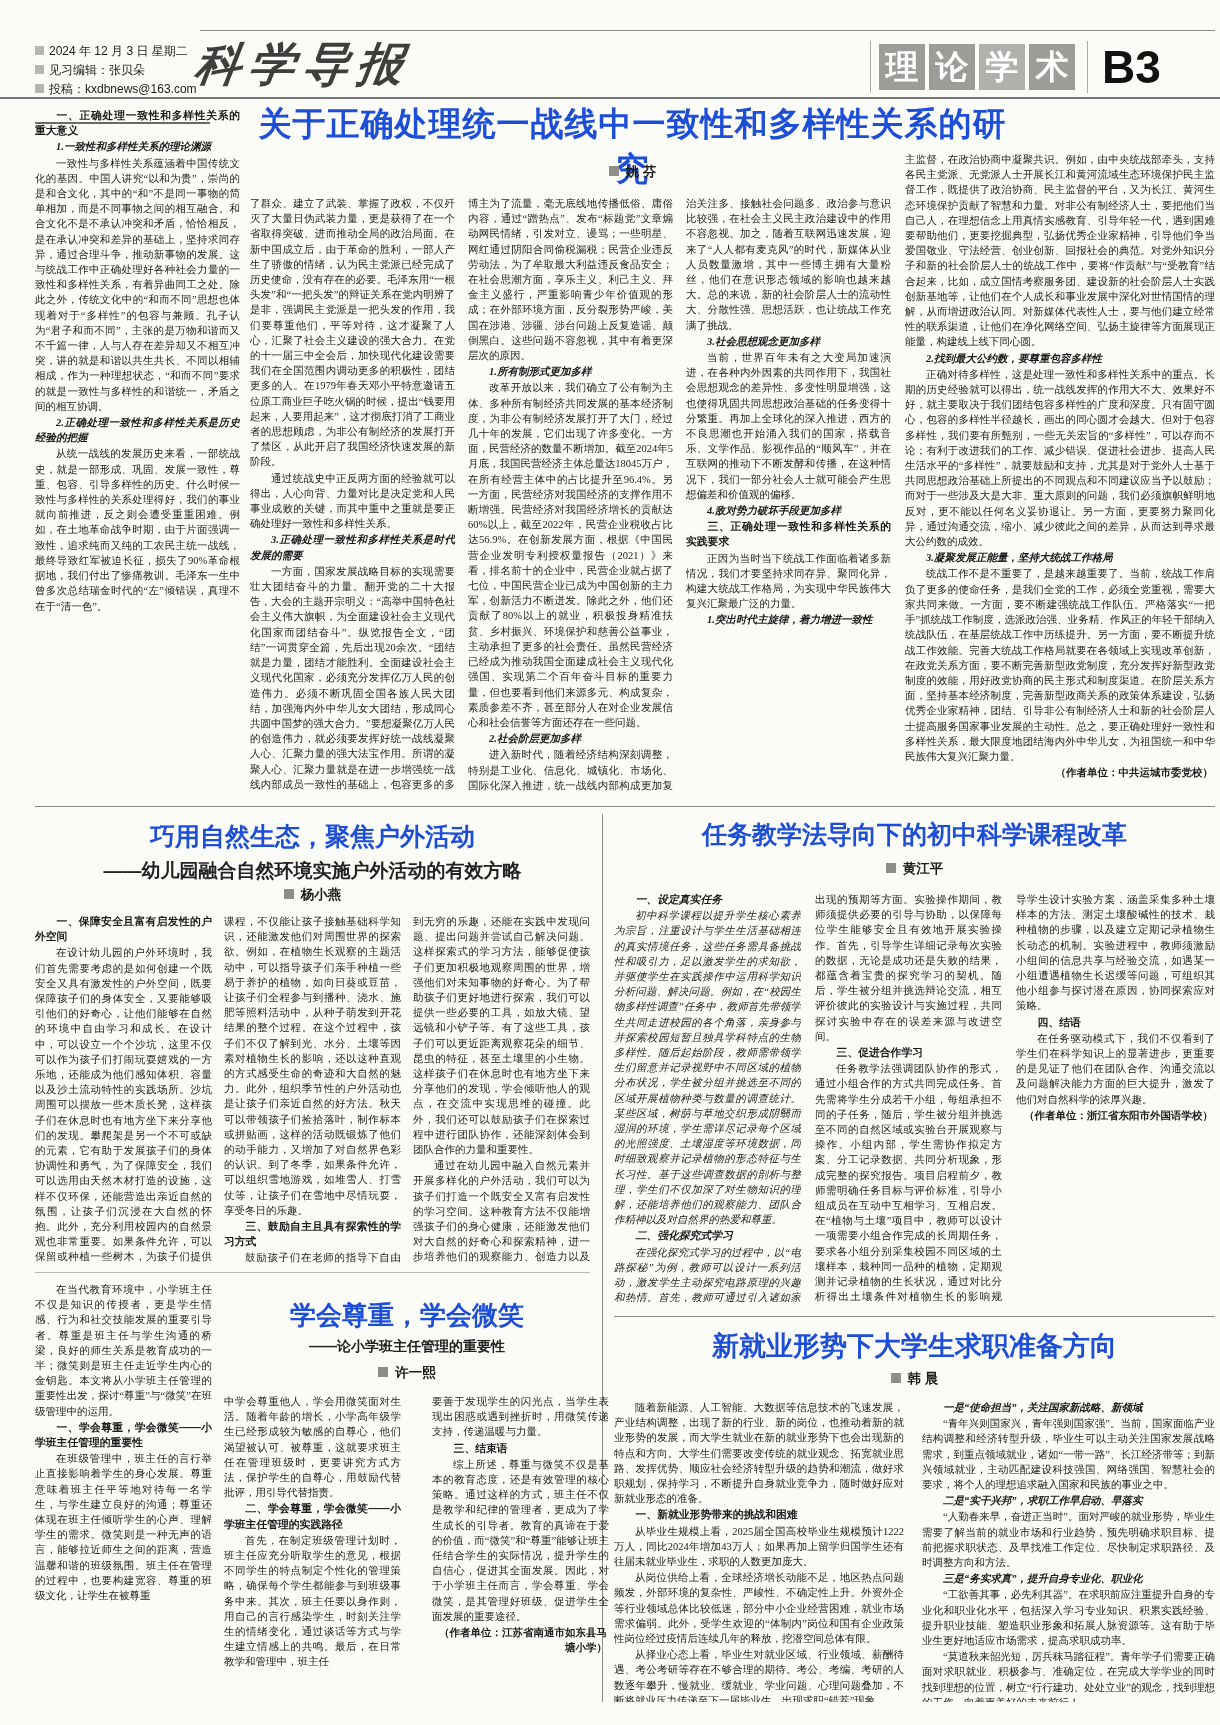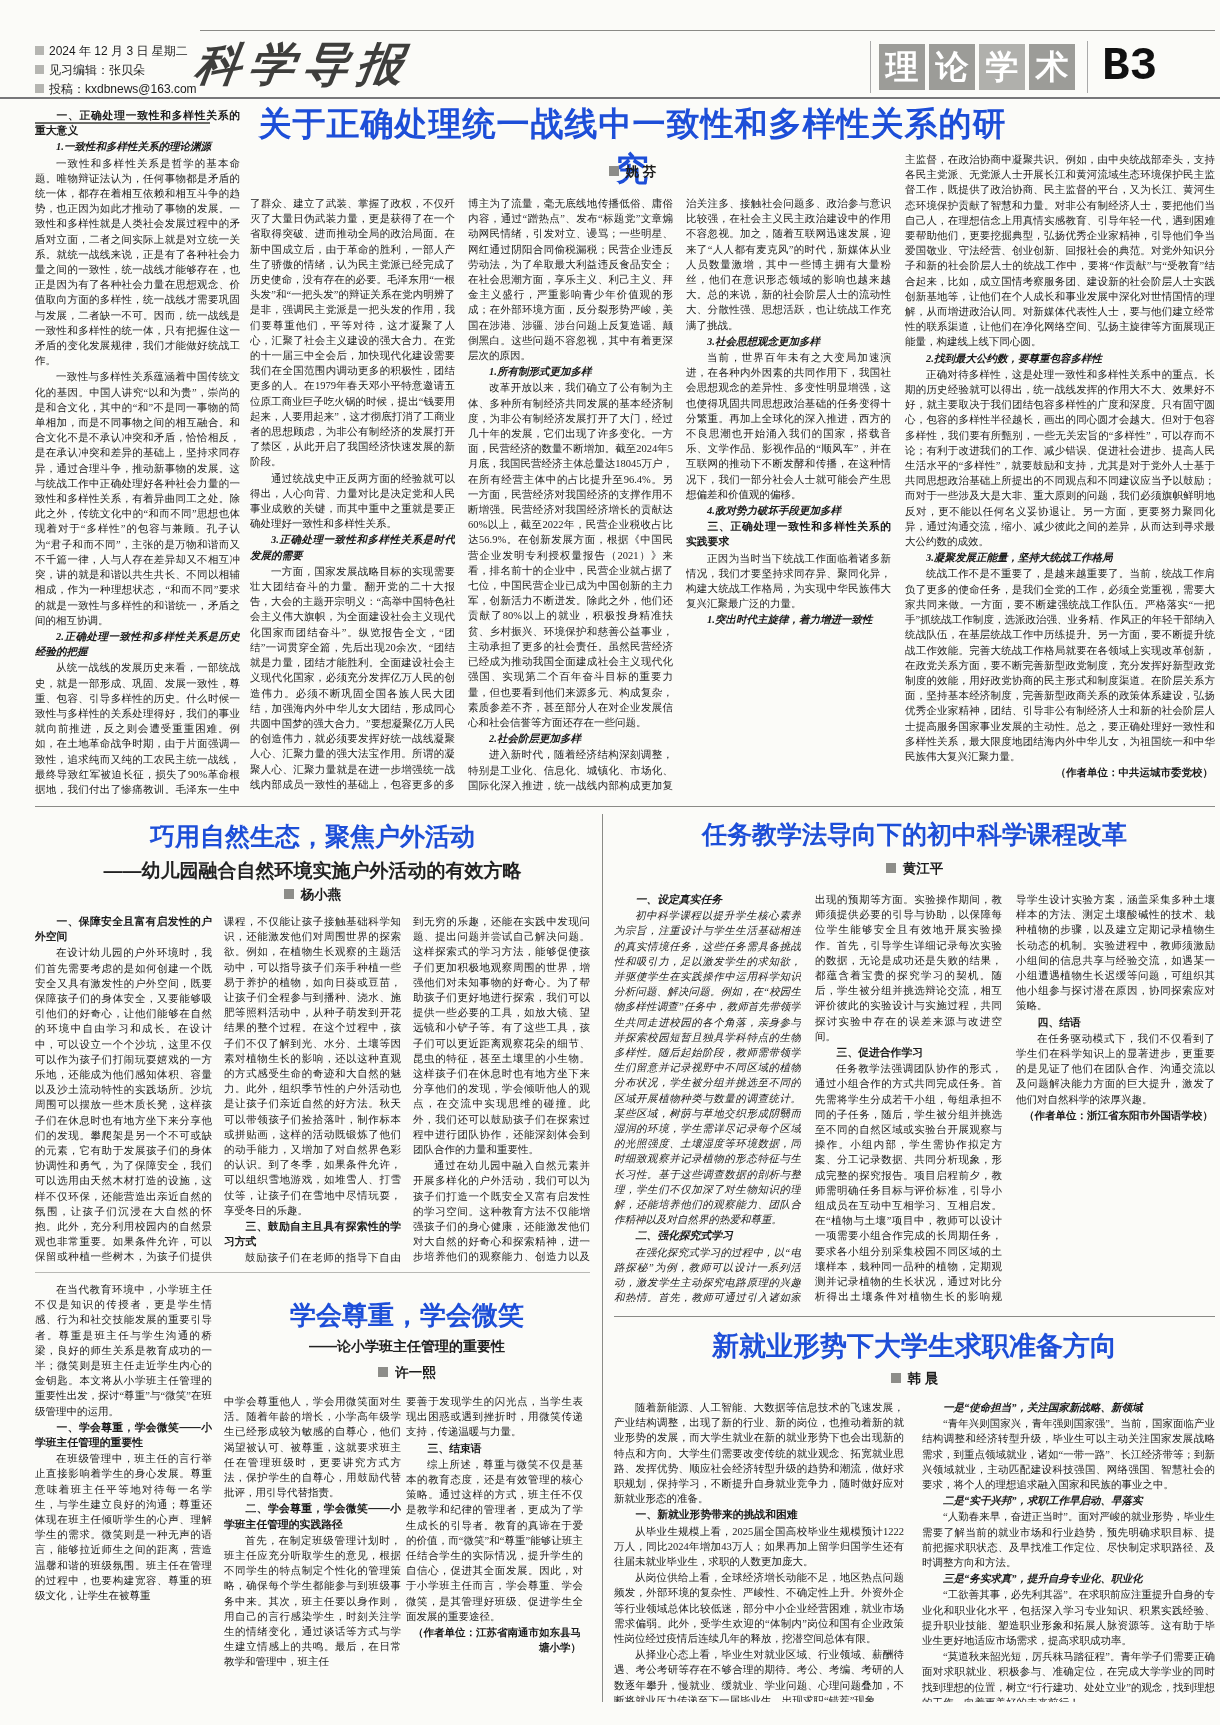--- a/index.html
+++ b/index.html
@@ -17,21 +17,21 @@
   .mast-info{position:absolute;left:35px;top:42px;width:175px;font-size:12px;line-height:19px;
              font-family:"Liberation Sans","DejaVu Sans",sans-serif;border-bottom:2px solid #6a6a66;padding-bottom:23px;}
   .mast-info .row{white-space:nowrap;}
   .msq{display:inline-block;width:9px;height:9px;background:#b5b5b1;margin-right:5px;}
   .paper-name{position:absolute;left:195px;top:34px;width:260px;font-size:46px;font-weight:bold;font-style:italic;
               letter-spacing:8px;color:#3e3e3c;transform:skewX(-8deg);font-family:"DejaVu Serif",serif;}
   .sec-strip{position:absolute;left:862px;top:40px;height:54px;display:flex;align-items:center;}
   .sec-vline{width:1px;height:52px;background:#aaa;margin:0 8px;}
   .sec-box{width:46px;height:46px;background:#9c9c98;color:#fff;display:flex;align-items:center;justify-content:center;
            font-family:"Liberation Sans","DejaVu Sans",sans-serif;font-weight:bold;font-size:33px;margin-right:4px;}
-  .page-no{font-family:Liberation Mono, monospace;font-weight:bold;font-size:46px;color:#111;margin-left:6px;}
+  .page-no{font-family:Liberation Sans, sans-serif;font-weight:bold;font-size:46px;color:#111;margin-left:6px;}
   
   .headline{position:absolute;text-align:center;font-family:"Liberation Sans","DejaVu Sans",sans-serif;font-weight:bold;color:#1d4ed8;}
   .subtitle{position:absolute;text-align:center;font-family:"Liberation Sans","DejaVu Sans",sans-serif;color:#222;}
   .byline{position:absolute;text-align:center;font-size:13.5px;font-weight:bold;
           font-family:"Liberation Sans","DejaVu Sans",sans-serif;}
   .bsq{display:inline-block;width:10px;height:10px;background:#8d8d89;margin-right:7px;}
 </style>
 </head>
 <body>
 
@@ -53,21 +53,20 @@
     <div class="sec-vline"></div>
     <div class="page-no">B3</div>
   </div>
   <div class="rule" style="left:0;top:97px;width:1220px;height:2px;background:#77777a;"></div>
 
   <div class="headline" style="left:250px;top:102px;width:765px;font-size:33px;letter-spacing:1px;">关于正确处理统一战线中一致性和多样性关系的研究</div>
   <div class="byline" style="left:250px;top:163px;width:765px;"><span class="bsq"></span><span>姚 芬</span></div>
   <div class="col" style="left:35px;top:108px;width:205px;height:686px;">
       <div class="fi-h1">一、正确处理一致性和多样性关系的重大意义</div>
       <div class="fi-h2">1.一致性和多样性关系的理论渊源</div>
-      <div class="fi-p">一致性和多样性关系是哲学的基本命题。唯物辩证法认为，任何事物都是矛盾的统一体，都存在着相互依赖和相互斗争的趋势，也正因为如此才推动了事物的发展。一致性和多样性就是人类社会发展过程中的矛盾对立面，二者之间实际上就是对立统一关系。就统一战线来说，正是有了各种社会力量之间的一致性，统一战线才能够存在，也正是因为有了各种社会力量在思想观念、价值取向方面的多样性，统一战线才需要巩固与发展，二者缺一不可。因而，统一战线是一致性和多样性的统一体，只有把握住这一矛盾的变化发展规律，我们才能做好统战工作。</div>
       <div class="fi-p">一致性与多样性关系蕴涵着中国传统文化的基因。中国人讲究“以和为贵”，崇尚的是和合文化，其中的“和”不是同一事物的简单相加，而是不同事物之间的相互融合。和合文化不是不承认冲突和矛盾，恰恰相反，是在承认冲突和差异的基础上，坚持求同存异，通过合理斗争，推动新事物的发展。这与统战工作中正确处理好各种社会力量的一致性和多样性关系，有着异曲同工之处。除此之外，传统文化中的“和而不同”思想也体现着对于“多样性”的包容与兼顾。孔子认为“君子和而不同”，主张的是万物和谐而又不千篇一律，人与人存在差异却又不相互冲突，讲的就是和谐以共生共长、不同以相辅相成，作为一种理想状态，“和而不同”要求的就是一致性与多样性的和谐统一，矛盾之间的相互协调。</div>
       <div class="fi-h2">2.正确处理一致性和多样性关系是历史经验的把握</div>
       <div class="fi-p">从统一战线的发展历史来看，一部统战史，就是一部形成、巩固、发展一致性，尊重、包容、引导多样性的历史。什么时候一致性与多样性的关系处理得好，我们的事业就向前推进，反之则会遭受重重困难。例如，在土地革命战争时期，由于片面强调一致性，追求纯而又纯的工农民主统一战线，最终导致红军被迫长征，损失了90%革命根据地，我们付出了惨痛教训。毛泽东一生中曾多次总结瑞金时代的“左”倾错误，真理不在于“清一色”。</div>
     </div>
   <div class="col" style="left:250px;top:196px;width:205px;height:598px;">
       <div class="fi-pc">了群众、建立了武装、掌握了政权，不仅歼灭了大量日伪武装力量，更是获得了在一个省取得突破、进而推动全局的政治局面。在新中国成立后，由于革命的胜利，一部人产生了骄傲的情绪，认为民主党派已经完成了历史使命，没有存在的必要。毛泽东用“一根头发”和“一把头发”的辩证关系在党内明辨了是非，强调民主党派是一把头发的作用，我们要尊重他们，平等对待，这才凝聚了人心，汇聚了社会主义建设的强大合力。在党的十一届三中全会后，加快现代化建设需要我们在全国范围内调动更多的积极性，团结更多的人。在1979年春天邓小平特意邀请五位原工商业巨子吃火锅的时候，提出“钱要用起来，人要用起来”，这才彻底打消了工商业者的思想顾虑，为非公有制经济的发展打开了禁区，从此开启了我国经济快速发展的新阶段。</div>
       <div class="fi-p">通过统战史中正反两方面的经验就可以得出，人心向背、力量对比是决定党和人民事业成败的关键，而其中重中之重就是要正确处理好一致性和多样性关系。</div>
       <div class="fi-h2">3.正确处理一致性和多样性关系是时代发展的需要</div>
       <div class="fi-p">一方面，国家发展战略目标的实现需要壮大团结奋斗的力量。翻开党的二十大报告，大会的主题开宗明义：“高举中国特色社会主义伟大旗帜，为全面建设社会主义现代化国家而团结奋斗”。纵览报告全文，“团结”一词贯穿全篇，先后出现20余次。“团结就是力量，团结才能胜利。全面建设社会主义现代化国家，必须充分发挥亿万人民的创造伟力。必须不断巩固全国各族人民大团结，加强海内外中华儿女大团结，形成同心共圆中国梦的强大合力。”要想凝聚亿万人民的创造伟力，就必须要发挥好统一战线凝聚人心、汇聚力量的强大法宝作用。所谓的凝聚人心、汇聚力量就是在进一步增强统一战线内部成员一致性的基础上，包容更多的多样性，壮大我们干事创业的队伍。另一方面，国际环境的风云变幻需要拓展统战视野，壮大海外统战工作力量。</div>
     </div>
@@ -143,21 +142,21 @@
       <div class="fi-p">在班级管理中，班主任的言行举止直接影响着学生的身心发展。尊重意味着班主任平等地对待每一名学生，与学生建立良好的沟通；尊重还体现在班主任倾听学生的心声、理解学生的需求。微笑则是一种无声的语言，能够拉近师生之间的距离，营造温馨和谐的班级氛围。班主任在管理的过程中，也要构建宽容、尊重的班级文化，让学生在被尊重</div>
     </div>
   <div class="headline" style="left:224px;top:1298px;width:366px;font-size:26px;">学会尊重，学会微笑</div>
   <div class="subtitle" style="left:224px;top:1338px;width:366px;font-size:14px;font-weight:bold;">——论小学班主任管理的重要性</div>
   <div class="byline" style="left:224px;top:1364px;width:366px;"><span class="bsq"></span><span>许一熙</span></div>
   <div class="col" style="left:224px;top:1394px;width:177px;height:328px;">
       <div class="fi-pc">中学会尊重他人，学会用微笑面对生活。随着年龄的增长，小学高年级学生已经形成较为敏感的自尊心，他们渴望被认可、被尊重，这就要求班主任在管理班级时，更要讲究方式方法，保护学生的自尊心，用鼓励代替批评，用引导代替指责。</div>
       <div class="fi-h1">二、学会尊重，学会微笑——小学班主任管理的实践路径</div>
       <div class="fi-p">首先，在制定班级管理计划时，班主任应充分听取学生的意见，根据不同学生的特点制定个性化的管理策略，确保每个学生都能参与到班级事务中来。其次，班主任要以身作则，用自己的言行感染学生，时刻关注学生的情绪变化，通过谈话等方式与学生建立情感上的共鸣。最后，在日常教学和管理中，班主任</div>
     </div>
-  <div class="col" style="left:406px;top:1394px;width:177px;height:328px;">
+  <div class="col" style="left:432px;top:1394px;width:177px;height:328px;">
       <div class="fi-pc">要善于发现学生的闪光点，当学生表现出困惑或遇到挫折时，用微笑传递支持，传递温暖与力量。</div>
       <div class="fi-h1">三、结束语</div>
       <div class="fi-p">综上所述，尊重与微笑不仅是基本的教育态度，还是有效管理的核心策略。通过这样的方式，班主任不仅是教学和纪律的管理者，更成为了学生成长的引导者。教育的真谛在于爱的价值，而“微笑”和“尊重”能够让班主任结合学生的实际情况，提升学生的自信心，促进其全面发展。因此，对于小学班主任而言，学会尊重、学会微笑，是其管理好班级、促进学生全面发展的重要途径。</div>
       <div class="fi-attr">（作者单位：江苏省南通市如东县马塘小学）</div>
     </div>
 
   <div class="rule" style="left:614px;top:1316px;width:601px;height:1px;"></div>
   <div class="headline" style="left:614px;top:1328px;width:601px;font-size:27px;">新就业形势下大学生求职准备方向</div>
   <div class="byline" style="left:614px;top:1370px;width:601px;"><span class="bsq"></span><span>韩 晨</span></div>
   <div class="col" style="left:614px;top:1400px;width:290px;height:302px;">

